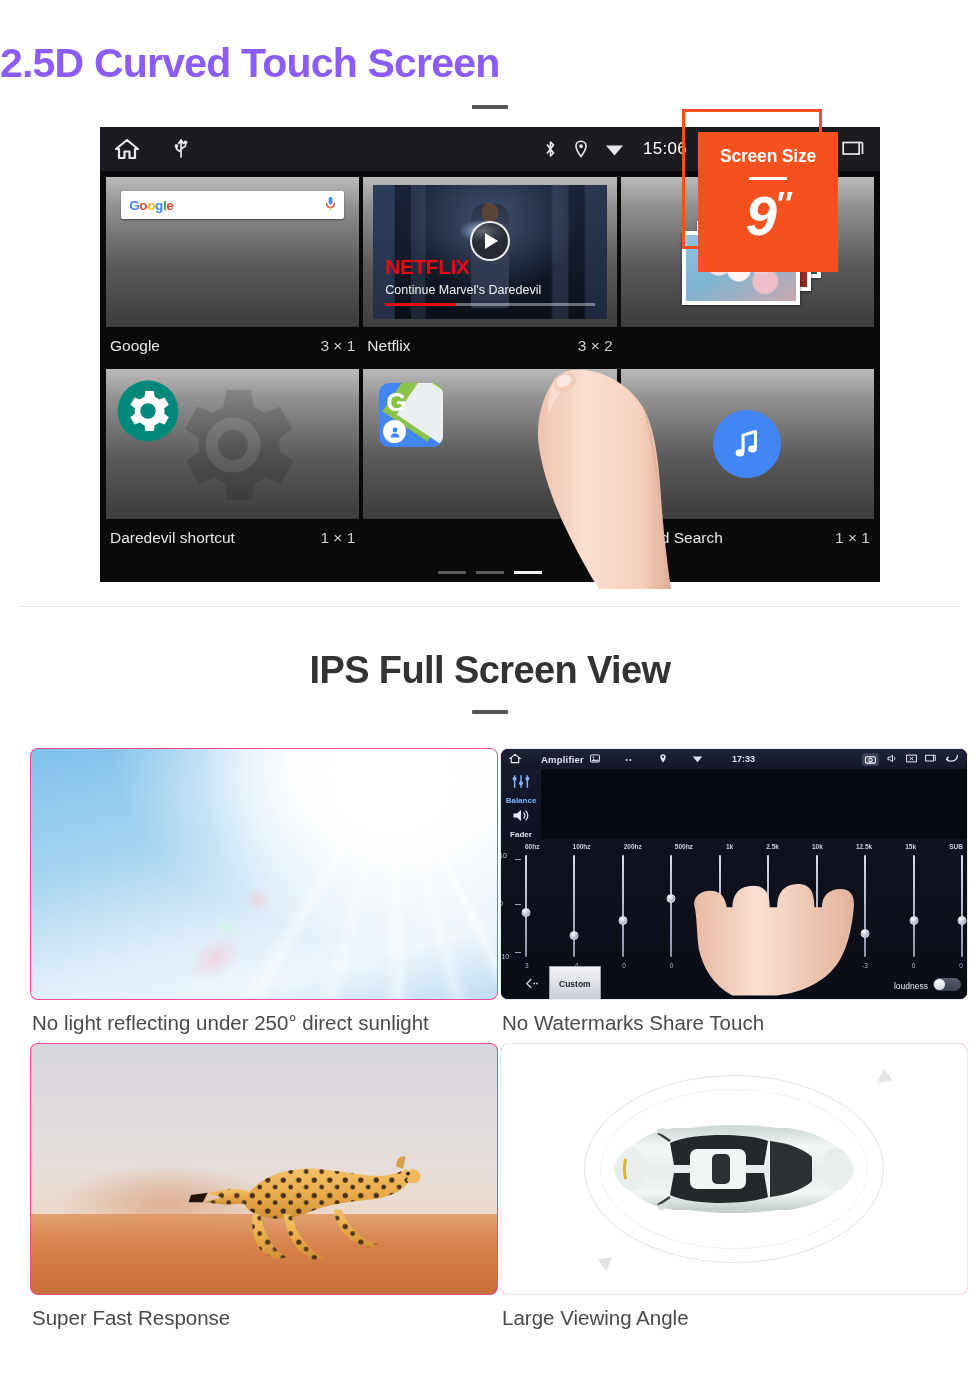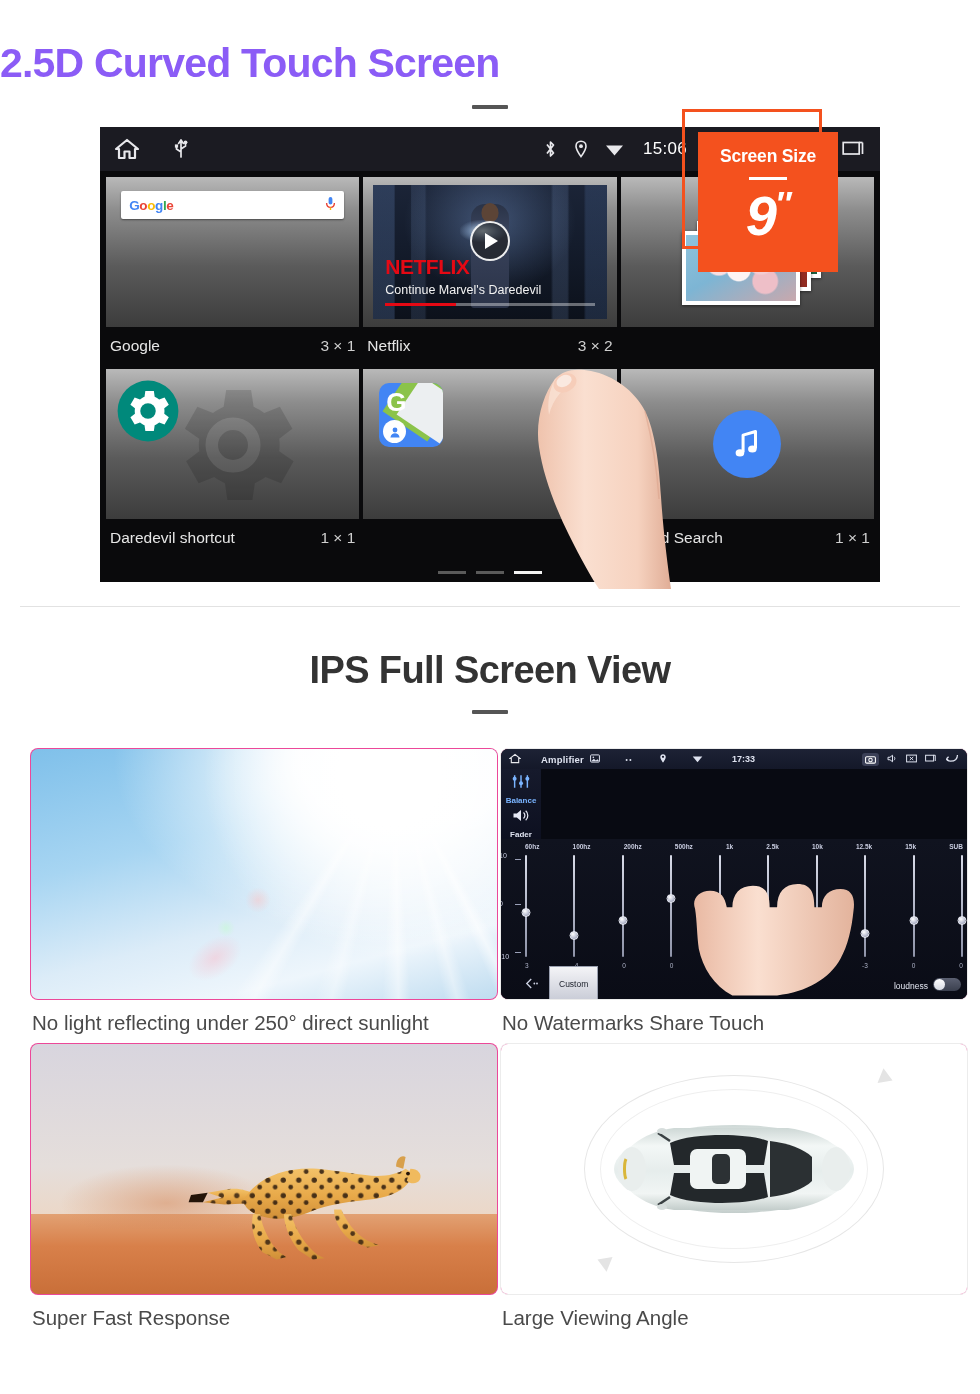--- a/index.html
+++ b/index.html
@@ -340,21 +340,21 @@
   .scale .tick { position:absolute; left:8px; width:6px; height:1px; background:#9aa0b8; }
   .scale .num { position:absolute; left:-8px; color:#c9cde0; font-size:7px; }
   .dotcol { position:absolute; left:11px; top:0; bottom:0; width:1px;
     background: repeating-linear-gradient(180deg,#7d melodrama 0,#808698 1px, rgba(0,0,0,0) 1px, rgba(0,0,0,0) 4px); }
   .amp-bottom {
     position:absolute; left:24px; right:6px; bottom:4px; height:22px;
     display:flex; align-items:center; gap:8px;
   }
   .custom-btn {
     background: linear-gradient(180deg,#f4f4f7,#c8cbd6); color:#20242f;
-    border:1px solid #9aa0b0; border-radius:0; font-size:8.5px; font-weight:normal;
+    border:1px solid #9aa0b0; border-radius:0; font-size:8.5px; font-weight:bold;
     padding:12px 9px;
   }
   .loud { margin-left:auto; display:flex; align-items:flex-end; gap:5px; color:#e4e7f2; font-size:8.5px; }
   .toggle {
     width:28px;height:13px;border-radius:7px;
     background:linear-gradient(180deg,#5b6071,#3a3f4e); position:relative;
   }
   .toggle i { position:absolute; left:1px; top:1px; width:11px;height:11px;border-radius:50%;
     background:linear-gradient(180deg,#fff,#d6d9e2); }
   .amp-hand { position:absolute; left:36%; top:22%; width:48%; height:78%; z-index:5; }

